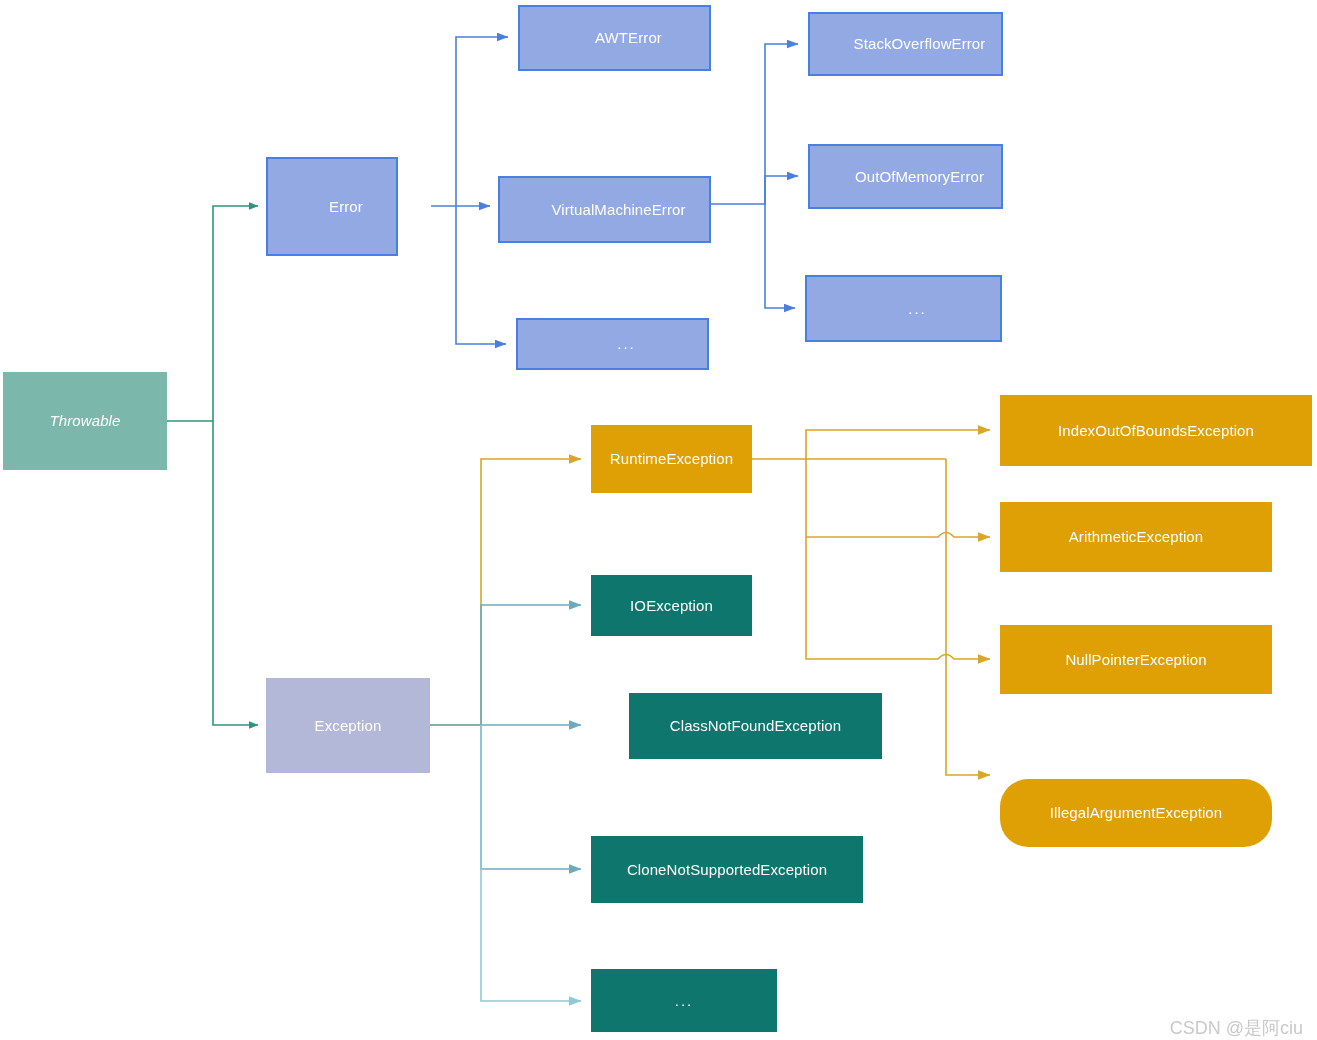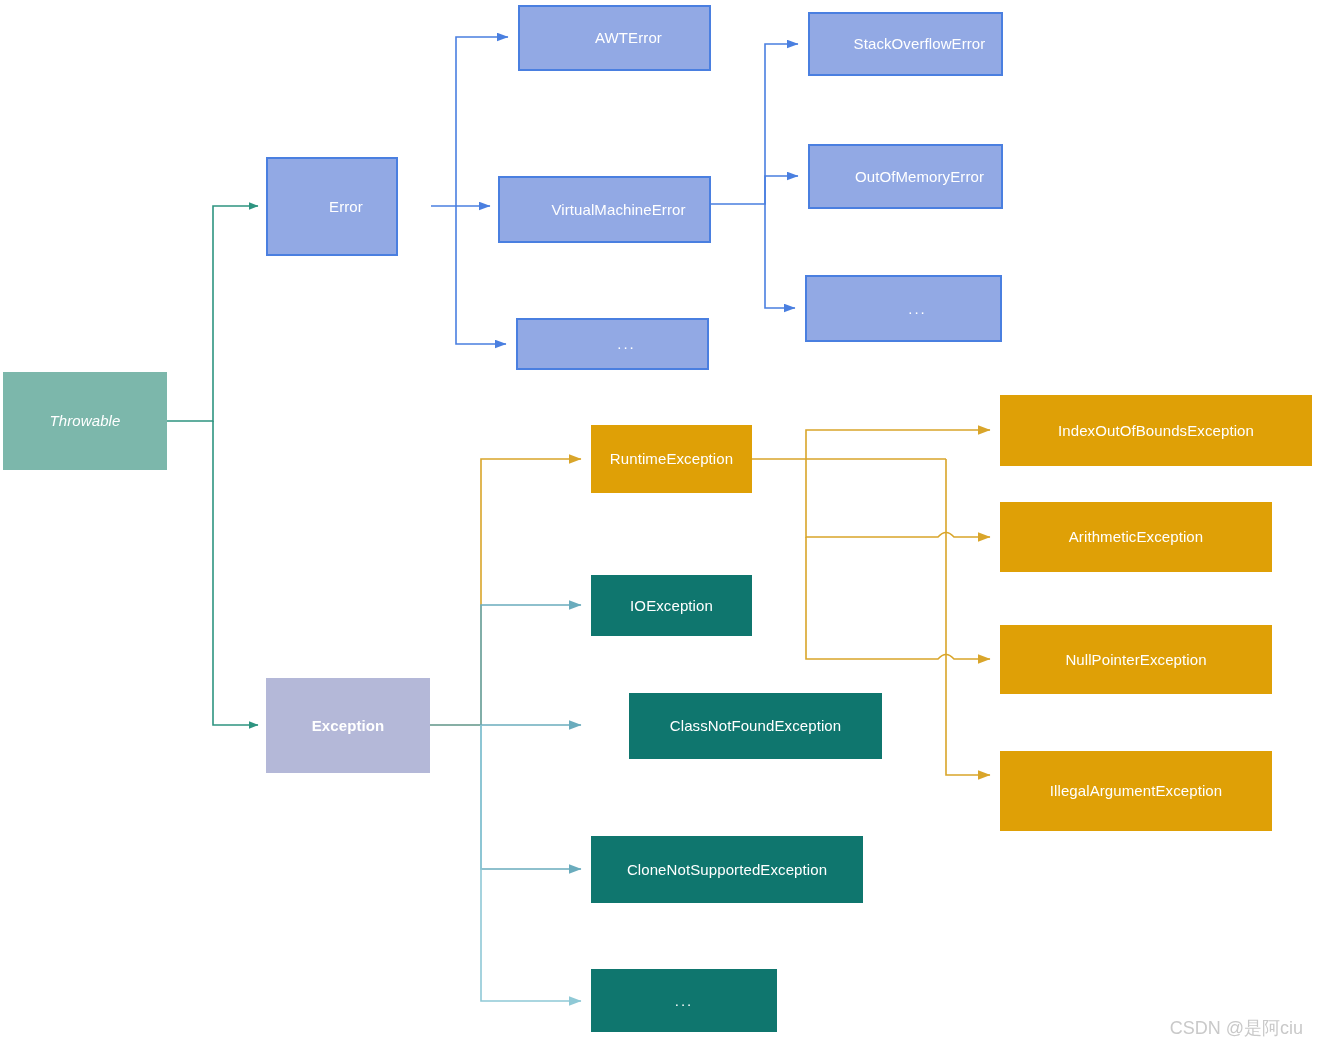--- a/index.html
+++ b/index.html
@@ -32,21 +32,21 @@
     align-items: center;
     justify-content: center;
     color: #ffffff;
     font-size: 15px;
     line-height: 1.2;
     text-align: center;
     letter-spacing: 0.1px;
     white-space: nowrap;
   }
   .node.root      { background: #7cb7ab; }
-  .node.exception { background: #b4b8d8; font-weight: bold; }
+  .node.exception { background: #b4b8d8; }
   .node.err       { background: #92a9e4; border: 2px solid #4a7fe0; padding-left: 28px; }
   .node.checked   { background: #0f766e; }
   .node.runtime   { background: #dfa006; }
   .node .lbl {
     display: block;
     pointer-events: none;
   }
   .node.dots .lbl {
     letter-spacing: 2px;
     font-size: 15px;
@@ -187,19 +187,19 @@
   </div>
 
   <div class="node runtime" style="left:1000px;top:502px;width:272px;height:70px;text-align:center;">
     <span class="lbl">ArithmeticException</span>
   </div>
 
   <div class="node runtime" style="left:1000px;top:625px;width:272px;height:69px;">
     <span class="lbl">NullPointerException</span>
   </div>
 
-  <div class="node runtime" style="left:1000px;top:751px;width:272px;height:80px;">
+  <div class="node runtime" style="left:1000px;top:779px;width:272px;height:68px;border-radius:28px;">
     <span class="lbl">IllegalArgumentException</span>
   </div>
 
   <div id="watermark">CSDN @是阿ciu</div>
 
 </div>
 
 </body></html>

